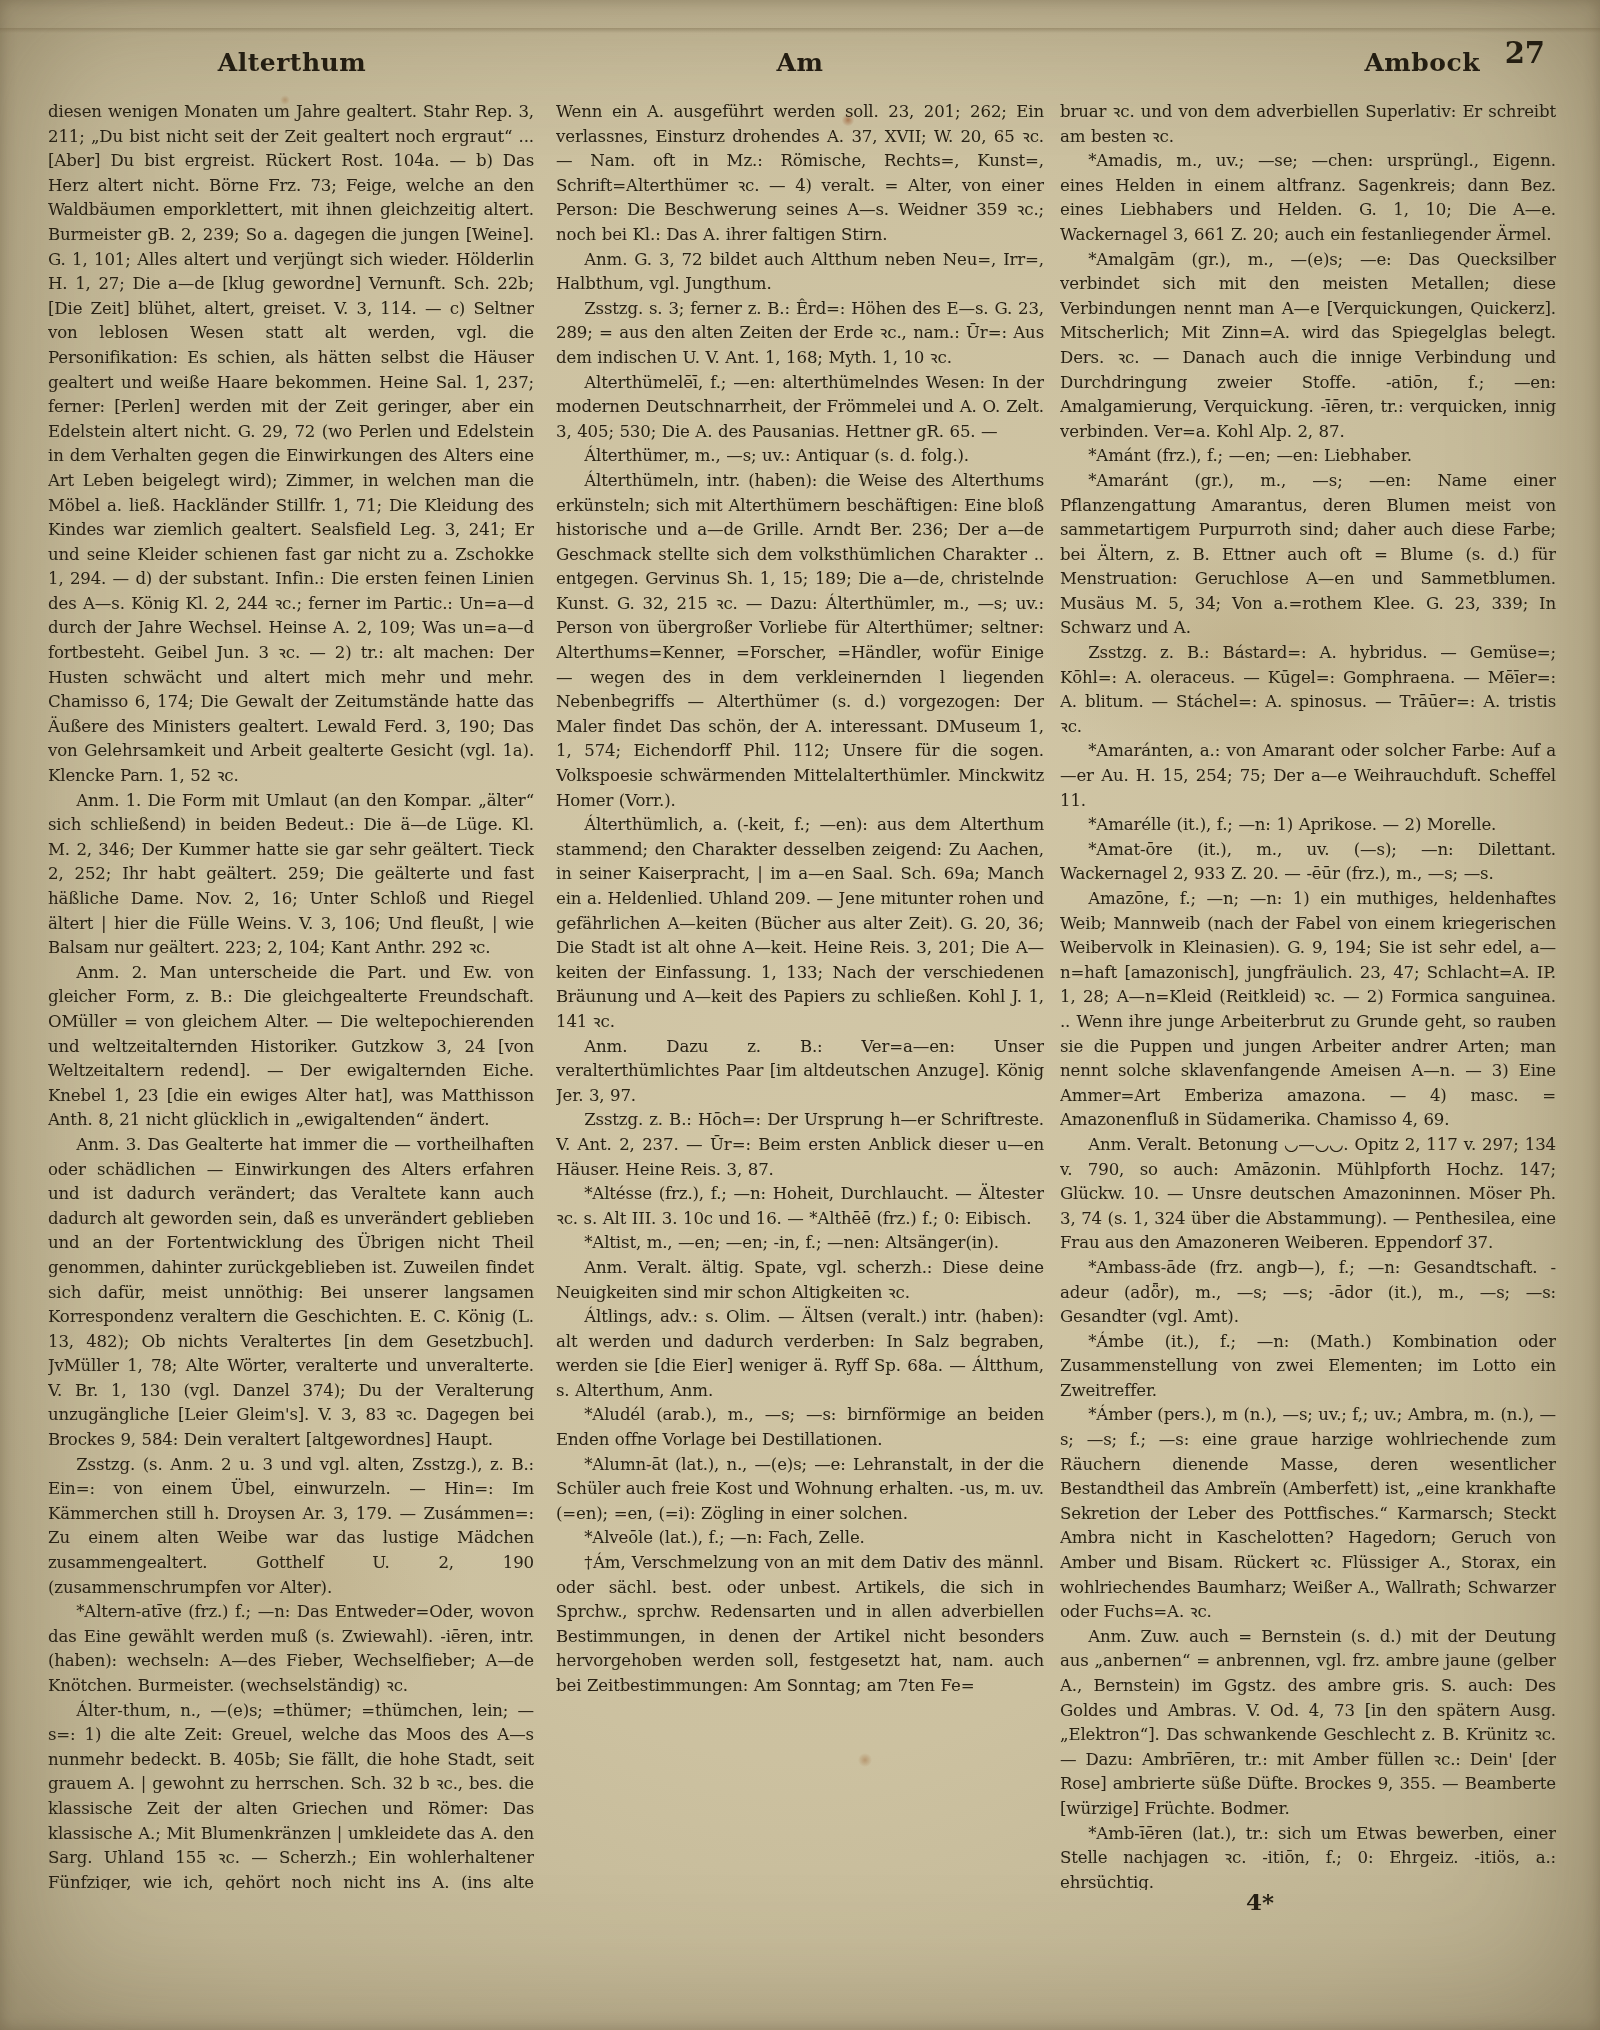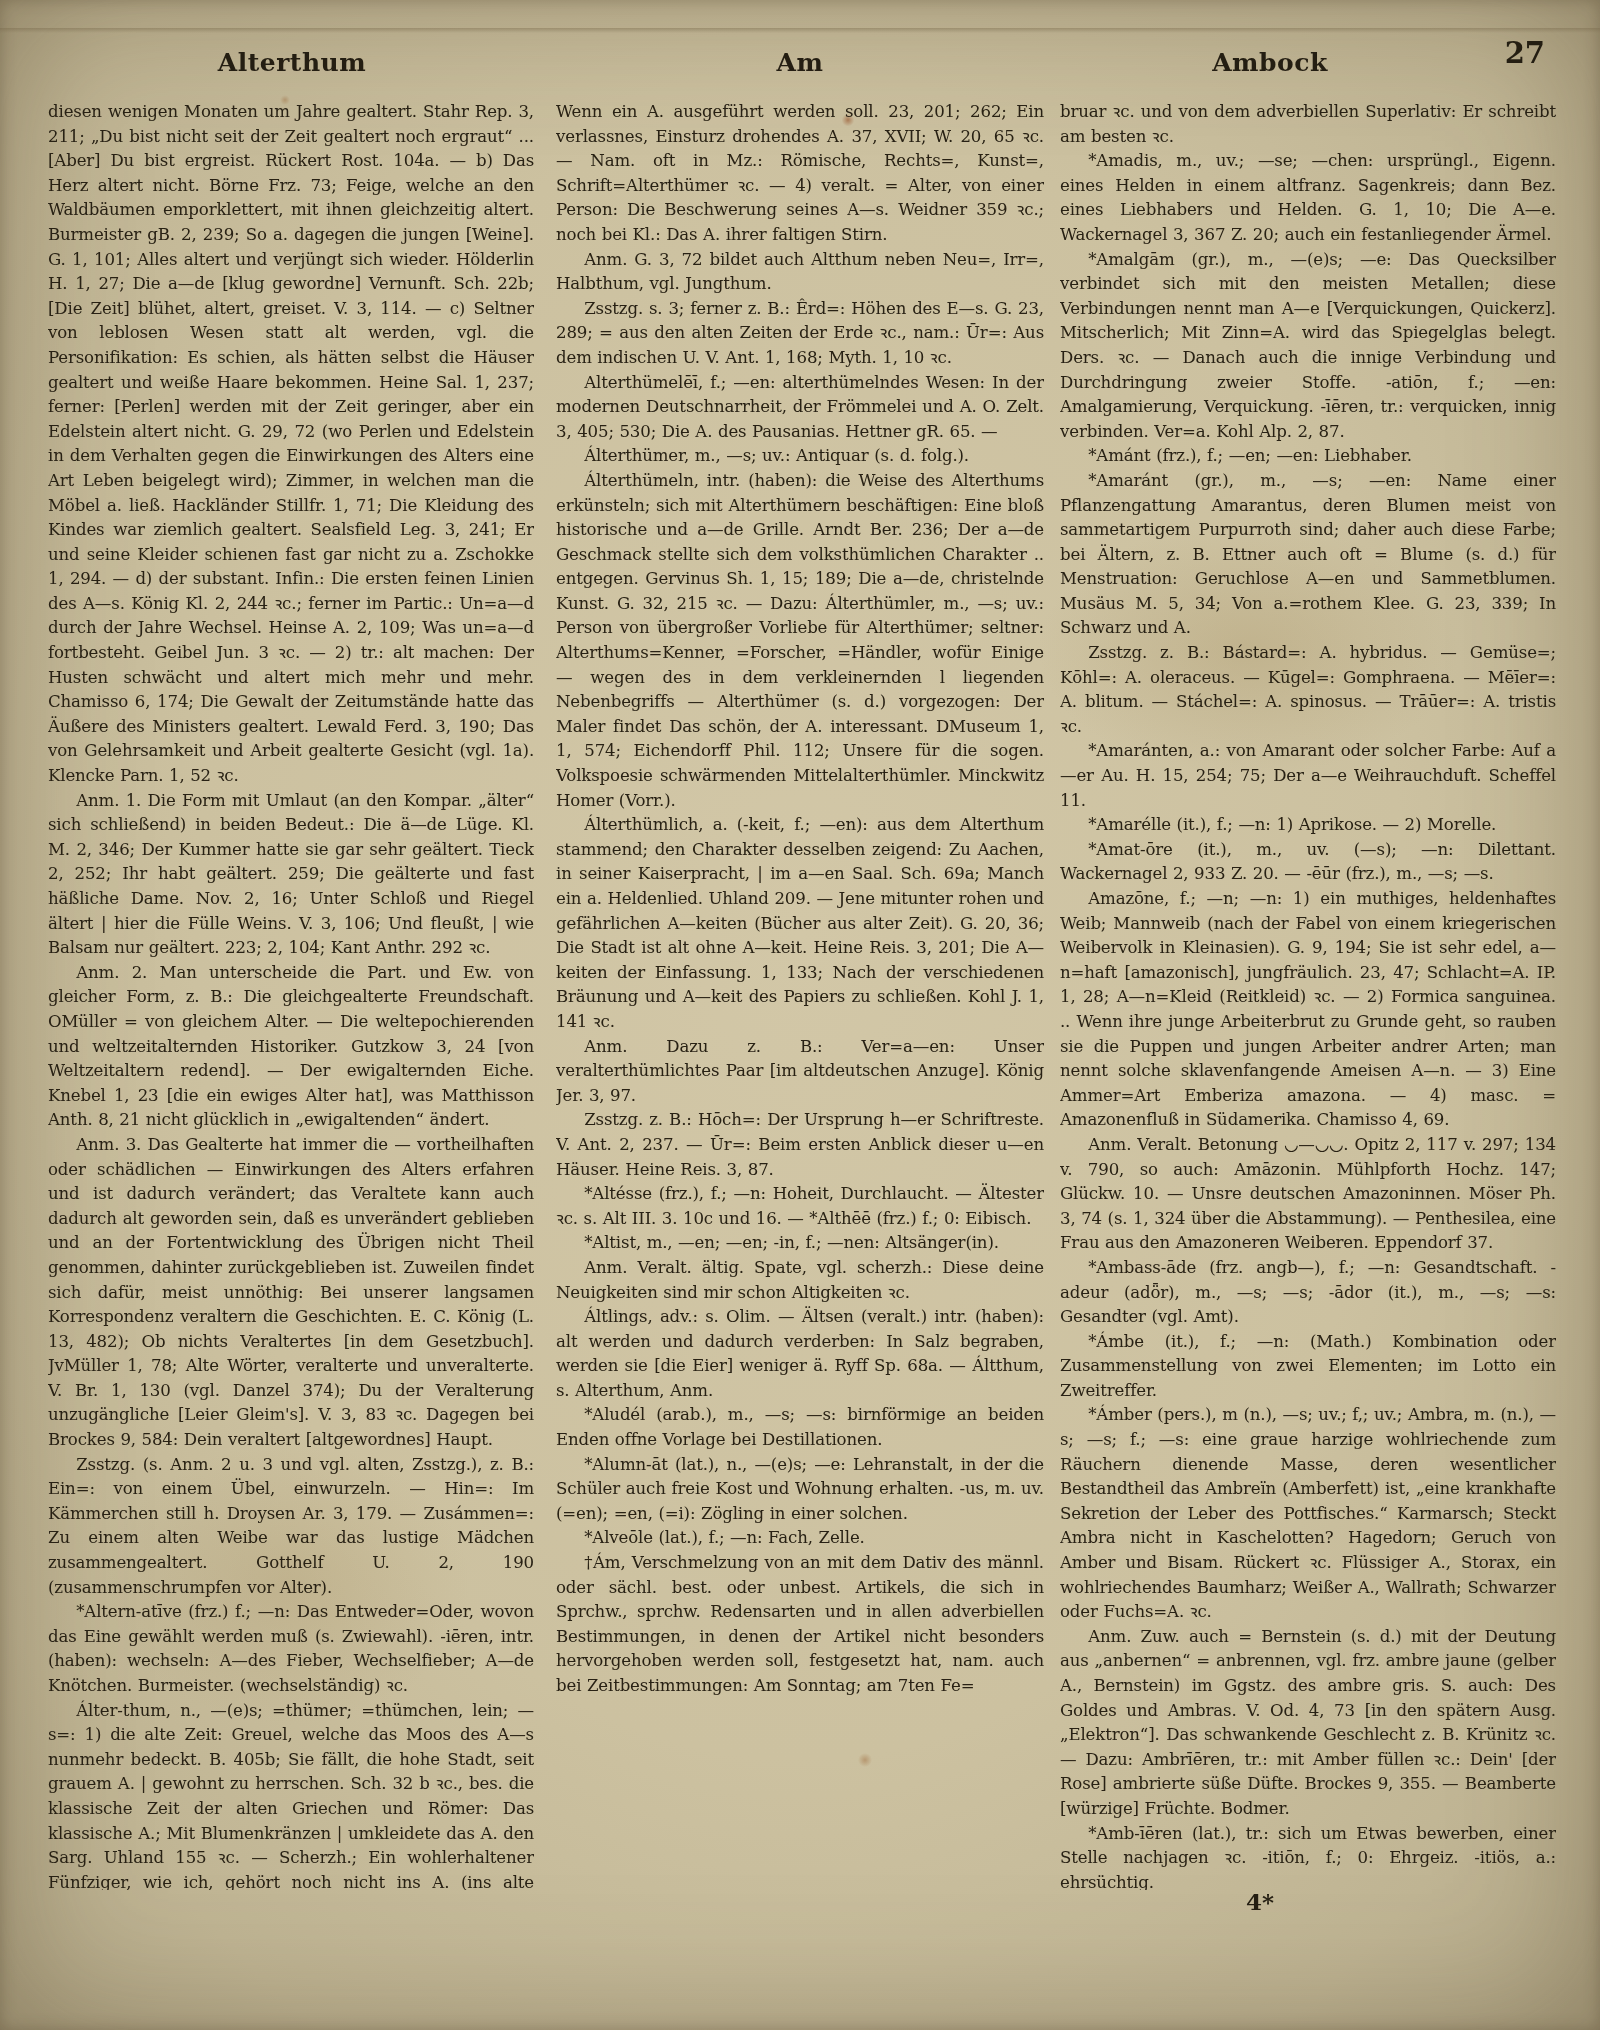--- a/index.html
+++ b/index.html
@@ -39,21 +39,21 @@
     top: 48px;
     font-family: "DejaVu Serif", serif;
     font-weight: bold;
     font-size: 25px;
     color: #241e12;
     text-align: center;
     letter-spacing: 0.5px;
   }
   #rh-left   { left: 48px;   width: 488px; }
   #rh-center { left: 556px;  width: 488px; }
-  #rh-right  { left: 1060px; width: 420px; text-align: center; }
+  #rh-right  { left: 1060px; width: 420px; text-align: right; }
   .page-number {
     position: absolute;
     top: 36px;
     left: 1455px;
     width: 90px;
     text-align: right;
     font-family: "DejaVu Serif", serif;
     font-weight: bold;
     font-size: 29px;
     color: #241e12;
@@ -123,21 +123,21 @@
     <p class="ind">Anm. Veralt. ältig. Spate, vgl. scherzh.: Diese deine Neuigkeiten sind mir schon Altigkeiten ꝛc.</p>
     <p class="ind">Áltlings, adv.: s. Olim. — Ältsen (veralt.) intr. (haben): alt werden und dadurch verderben: In Salz begraben, werden sie [die Eier] weniger ä. Ryff Sp. 68a. — Áltthum, s. Alterthum, Anm.</p>
     <p class="ind">*Aludél (arab.), m., —s; —s: birnförmige an beiden Enden offne Vorlage bei Destillationen.</p>
     <p class="ind">*Alumn-āt (lat.), n., —(e)s; —e: Lehranstalt, in der die Schüler auch freie Kost und Wohnung erhalten. -us, m. uv. (=en); =en, (=i): Zögling in einer solchen.</p>
     <p class="ind">*Alveōle (lat.), f.; —n: Fach, Zelle.</p>
     <p class="ind">†Ám, Verschmelzung von an mit dem Dativ des männl. oder sächl. best. oder unbest. Artikels, die sich in Sprchw., sprchw. Redensarten und in allen adverbiellen Bestimmungen, in denen der Artikel nicht besonders hervorgehoben werden soll, festgesetzt hat, nam. auch bei Zeitbestimmungen: Am Sonntag; am 7ten Fe=</p>
   </div>
 
   <div class="col" id="col-3">
     <p>bruar ꝛc. und von dem adverbiellen Superlativ: Er schreibt am besten ꝛc.</p>
-    <p class="ind">*Amadis, m., uv.; —se; —chen: ursprüngl., Eigenn. eines Helden in einem altfranz. Sagenkreis; dann Bez. eines Liebhabers und Helden. G. 1, 10; Die A—e. Wackernagel 3, 367 Z. 20; auch ein festanliegender Ärmel.</p>
+    <p class="ind">*Amadis, m., uv.; —se; —chen: ursprüngl., Eigenn. eines Helden in einem altfranz. Sagenkreis; dann Bez. eines Liebhabers und Helden. G. 1, 10; Die A—e. Wackernagel 3, 661 Z. 20; auch ein festanliegender Ärmel.</p>
     <p class="ind">*Amalgām (gr.), m., —(e)s; —e: Das Quecksilber verbindet sich mit den meisten Metallen; diese Verbindungen nennt man A—e [Verquickungen, Quickerz]. Mitscherlich; Mit Zinn=A. wird das Spiegelglas belegt. Ders. ꝛc. — Danach auch die innige Verbindung und Durchdringung zweier Stoffe. -atiōn, f.; —en: Amalgamierung, Verquickung. -īēren, tr.: verquicken, innig verbinden. Ver=a. Kohl Alp. 2, 87.</p>
     <p class="ind">*Amánt (frz.), f.; —en; —en: Liebhaber.</p>
     <p class="ind">*Amaránt (gr.), m., —s; —en: Name einer Pflanzengattung Amarantus, deren Blumen meist von sammetartigem Purpurroth sind; daher auch diese Farbe; bei Ältern, z. B. Ettner auch oft = Blume (s. d.) für Menstruation: Geruchlose A—en und Sammetblumen. Musäus M. 5, 34; Von a.=rothem Klee. G. 23, 339; In Schwarz und A.</p>
     <p class="ind">Zsstzg. z. B.: Bástard=: A. hybridus. — Gemüse=; Kōhl=: A. oleraceus. — Kūgel=: Gomphraena. — Mēīer=: A. blitum. — Stáchel=: A. spinosus. — Trāūer=: A. tristis ꝛc.</p>
     <p class="ind">*Amaránten, a.: von Amarant oder solcher Farbe: Auf a—er Au. H. 15, 254; 75; Der a—e Weihrauchduft. Scheffel 11.</p>
     <p class="ind">*Amarélle (it.), f.; —n: 1) Aprikose. — 2) Morelle.</p>
     <p class="ind">*Amat-ōre (it.), m., uv. (—s); —n: Dilettant. Wackernagel 2, 933 Z. 20. — -ēūr (frz.), m., —s; —s.</p>
     <p class="ind">Amazōne, f.; —n; —n: 1) ein muthiges, heldenhaftes Weib; Mannweib (nach der Fabel von einem kriegerischen Weibervolk in Kleinasien). G. 9, 194; Sie ist sehr edel, a—n=haft [amazonisch], jungfräulich. 23, 47; Schlacht=A. IP. 1, 28; A—n=Kleid (Reitkleid) ꝛc. — 2) Formica sanguinea. .. Wenn ihre junge Arbeiterbrut zu Grunde geht, so rauben sie die Puppen und jungen Arbeiter andrer Arten; man nennt solche sklavenfangende Ameisen A—n. — 3) Eine Ammer=Art Emberiza amazona. — 4) masc. = Amazonenfluß in Südamerika. Chamisso 4, 69.</p>
     <p class="ind">Anm. Veralt. Betonung ◡—◡◡. Opitz 2, 117 v. 297; 134 v. 790, so auch: Amāzonin. Mühlpforth Hochz. 147; Glückw. 10. — Unsre deutschen Amazoninnen. Möser Ph. 3, 74 (s. 1, 324 über die Abstammung). — Penthesilea, eine Frau aus den Amazoneren Weiberen. Eppendorf 37.</p>
     <p class="ind">*Ambass-āde (frz. angb—), f.; —n: Gesandtschaft. -adeur (adȫr), m., —s; —s; -ādor (it.), m., —s; —s: Gesandter (vgl. Amt).</p>

